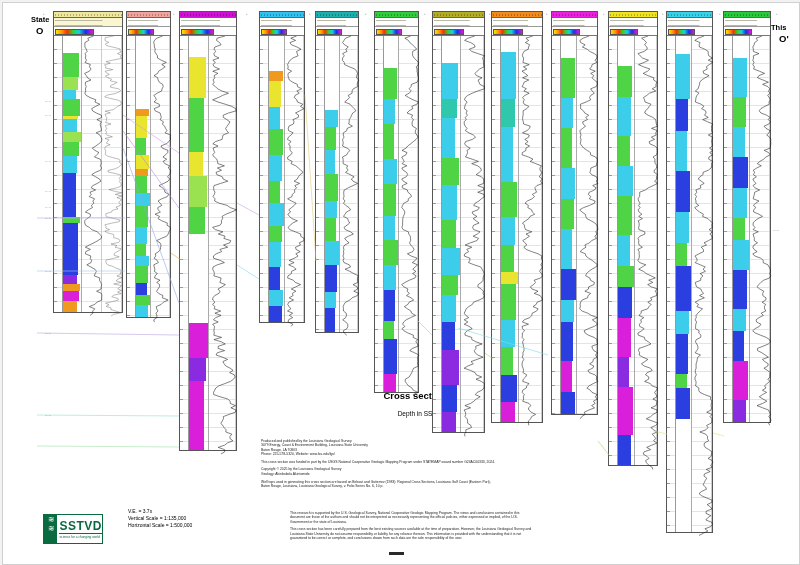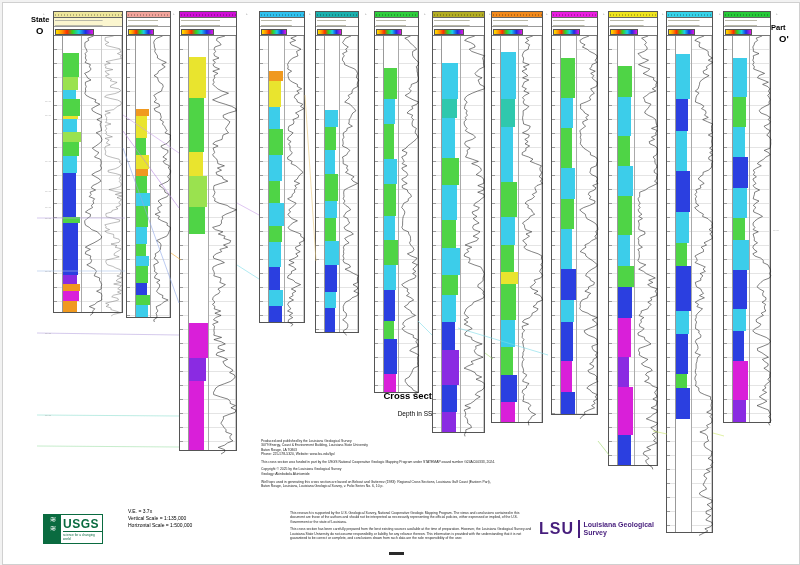--- a/index.html
+++ b/index.html
@@ -53,21 +53,21 @@
   #side-note{left:770px;top:226px;width:22px;font-size:2.6px;color:#888;z-index:4;}
   #page-tick{left:386px;top:549px;width:15px;height:2.5px;background:#2a2a2a;z-index:4;}
 </style>
 </head>
 <body>
 
 <div id="sheet">
 
   <div class="abs end-label" style="left:28px;top:13px;">State</div>
   <div class="abs end-letter" style="left:33px;top:23px;">O</div>
-  <div class="abs end-label" style="left:768px;top:21px;">Part</div>
+  <div class="abs end-label" style="left:768px;top:21px;">This</div>
   <div class="abs end-letter" style="left:776px;top:31px;">O'</div>
 
   <svg id="corr-svg" width="796" height="561">
       <line x1="120" y1="112" x2="176" y2="150" stroke="#c9a0e8" stroke-width="0.8"></line>
       <line x1="120" y1="128" x2="176" y2="205" stroke="#b787e0" stroke-width="0.8"></line>
       <line x1="120" y1="145" x2="176" y2="300" stroke="#8fa8e8" stroke-width="0.8"></line>
       <line x1="34" y1="215" x2="122" y2="215" stroke="#b9a6e0" stroke-width="0.8"></line>
       <line x1="34" y1="268" x2="122" y2="268" stroke="#a9c4e8" stroke-width="0.8"></line>
       <line x1="34" y1="330" x2="176" y2="332" stroke="#b9a6e0" stroke-width="0.8"></line>
       <line x1="34" y1="412" x2="176" y2="413" stroke="#8fe0d0" stroke-width="0.8"></line>
@@ -512,28 +512,20 @@
   </div>
 
   <div class="abs microtext" id="disclaimer-block" style="left:287px;top:508px;width:244px;">
       <div class="para">This research is supported by the U.S. Geological Survey, National Cooperative Geologic Mapping Program. The views and conclusions contained in this document are those of the authors and should not be interpreted as necessarily representing the official policies, either expressed or implied, of the U.S. Government or the state of Louisiana.</div>
       <div class="para">This cross section has been carefully prepared from the best existing sources available at the time of preparation. However, the Louisiana Geological Survey and Louisiana State University do not assume responsibility or liability for any reliance thereon. This information is provided with the understanding that it is not guaranteed to be correct or complete, and conclusions drawn from such data are the sole responsibility of the user.</div>
     </div>
 
   <div class="abs" id="usgs">
     <div class="wavebox">≋<br>≋</div>
     <div class="right">
-      <div class="usgs-word">USGS</div>
+      <div class="usgs-word">SSTVD</div>
       <div class="usgs-tag">science for a changing world</div>
     </div>
   </div>
 
-  <div class="abs" id="lsu">
-    <div class="lsu-word">LSU</div>
-    <div class="bar"></div>
-    <div class="org">
-      <div>Louisiana Geological</div>
-      <div>Survey</div>
-    </div>
-  </div>
 
   <div class="abs" id="page-tick"></div>
 </div>
 
 </body></html>

